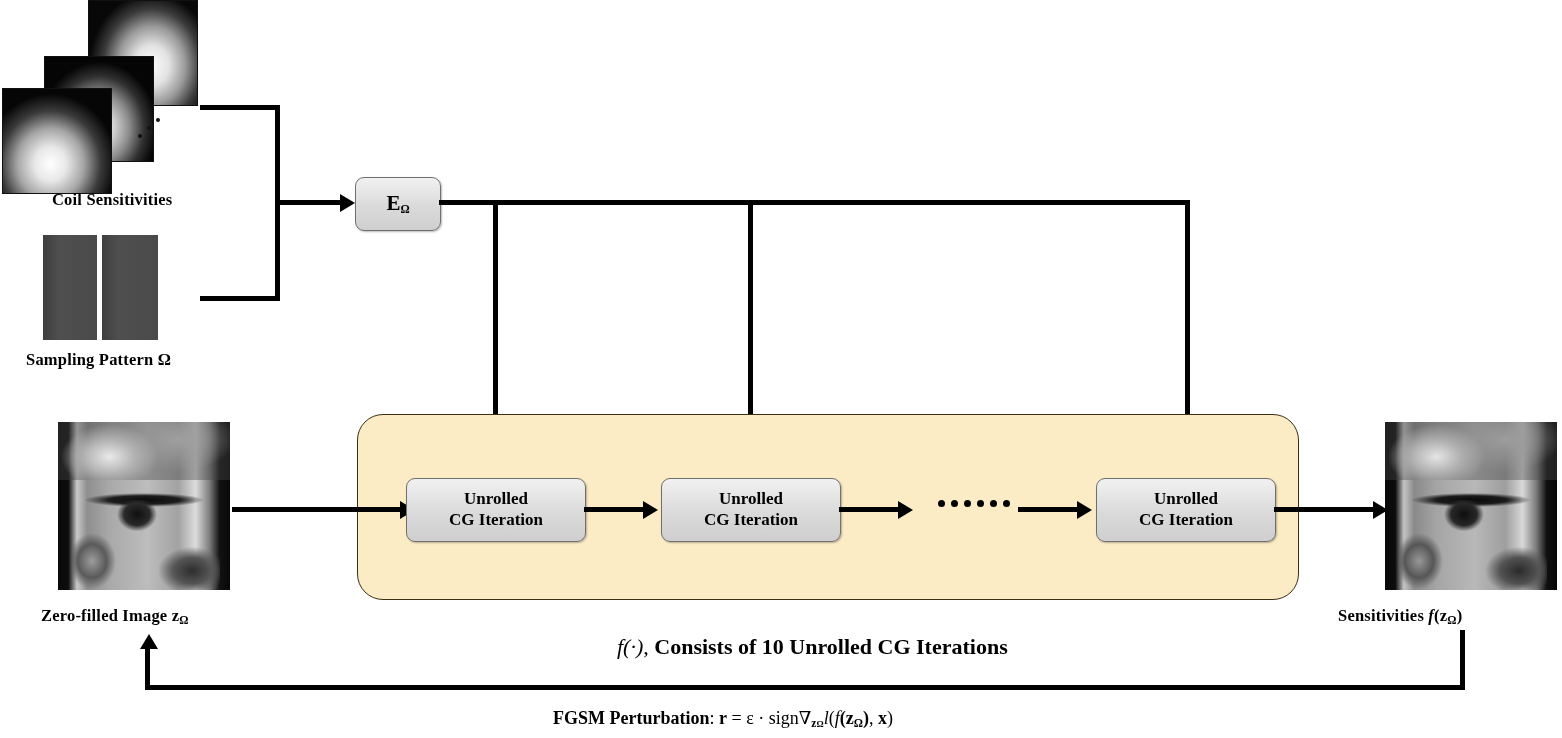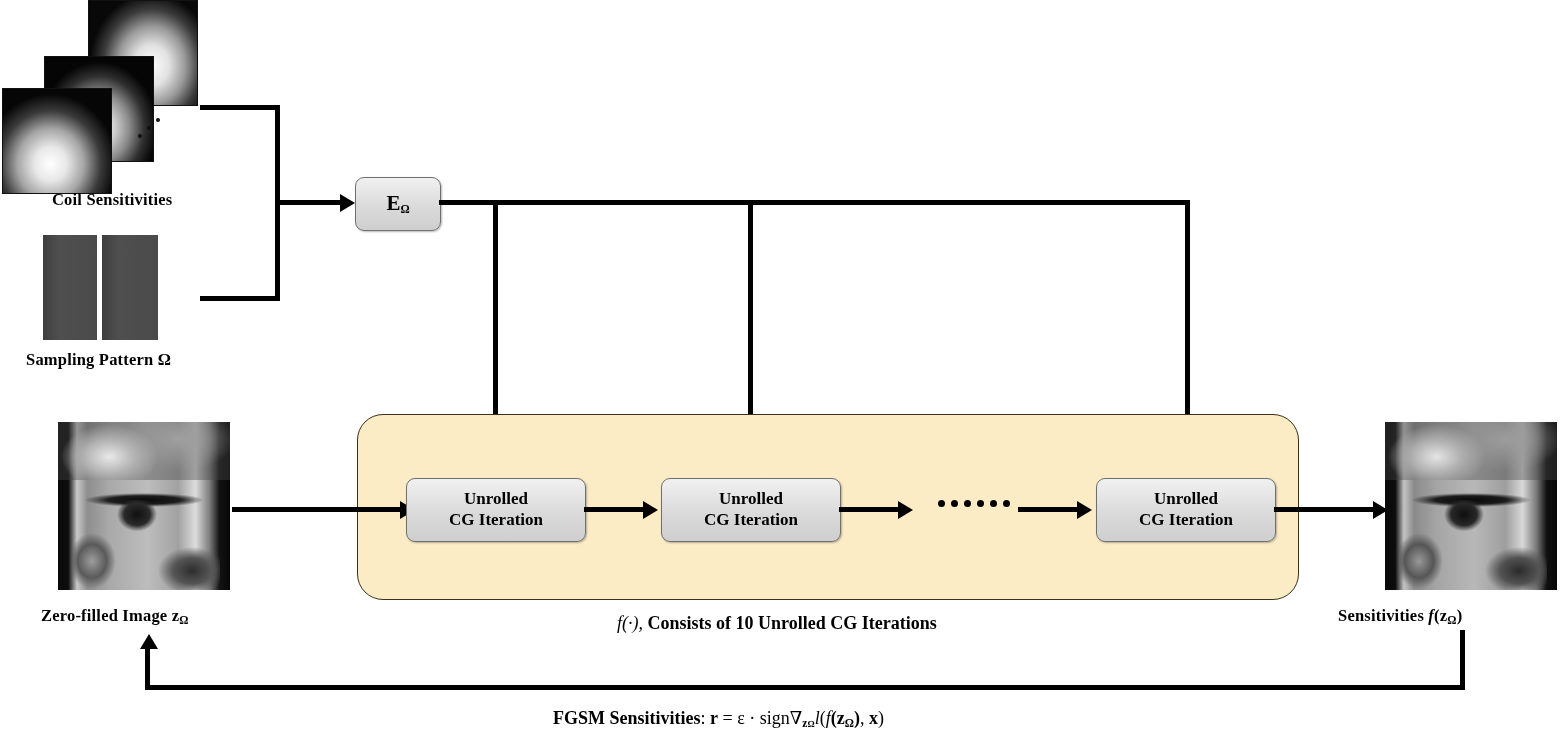--- a/index.html
+++ b/index.html
@@ -192,21 +192,21 @@
   <div class="node" style="left:1096px;top:478px;width:178px;height:62px;">
     <div>
       <span class="ln">Unrolled</span>
       <span class="ln">CG Iteration</span>
     </div>
   </div>
 
   <div class="hl" style="left:1274px;top:507px;width:104px;"></div>
   <div class="arrowR" style="left:1373px;top:500.5px;"></div>
 
-  <div class="mathcap" style="left:617px;top:613px;font-size:18px;">
+  <div class="mathcap" style="left:617px;top:634px;font-size:22px;">
     <span class="it">f(·),</span><b>&nbsp;<span>Consists of 10 Unrolled CG Iterations</span></b>
   </div>
 
   <div class="mri" style="left:1385px;top:422px;">
     <div class="layer" style="inset:0;background:
       linear-gradient(90deg,#080808 0%,#0c0c0c 6%,#c4c4c4 11%,#8a8a8a 17%,#a5a5a5 30%,#b8b8b8 52%,#9e9e9e 70%,#d8d8d8 80%,#7a7a7a 88%,#101010 94%,#060606 100%);"></div>
     <div class="layer" style="left:0;top:0;width:172px;height:58px;background:
       radial-gradient(ellipse 54px 36px at 30% 60%, #e5e5e5 0%, #b0b0b0 45%, rgba(40,40,40,.25) 90%),
       radial-gradient(ellipse 70px 40px at 70% 30%, #c4c4c4 0%, rgba(120,120,120,.2) 80%);"></div>
     <div class="layer" style="left:24px;top:70px;width:124px;height:16px;background:
@@ -221,16 +221,16 @@
   <div class="cap" style="left:1338px;top:606px;"><span>Sensitivities </span><span class="it">f</span><span>(z</span><span class="sub">Ω</span><span>)</span></div>
 
   <div>
     <div class="vl" style="left:1460px;top:630px;height:60px;"></div>
     <div class="hl" style="left:145px;top:685px;width:1320px;"></div>
     <div class="vl" style="left:145px;top:648px;height:40px;"></div>
     <div class="arrowU" style="left:140px;top:634px;"></div>
   </div>
 
   <div class="mathcap" style="left:553px;top:707px;font-size:18px;">
-    <b><span>FGSM Sensitivities</span></b><span>: </span><b><span>r</span></b><span> =  </span><span>ε</span><span> · </span><span>sign</span><span>∇</span><b class="sub"><span>z</span><span style="font-size:9px">Ω</span></b><span class="it">l</span><span>(</span><span class="it">f</span><b><span>(z</span><span class="sub">Ω</span><span>)</span></b><span>, </span><b><span>x</span></b><span>)</span>
+    <b><span>FGSM Perturbation</span></b><span>: </span><b><span>r</span></b><span> =  </span><span>ε</span><span> · </span><span>sign</span><span>∇</span><b class="sub"><span>z</span><span style="font-size:9px">Ω</span></b><span class="it">l</span><span>(</span><span class="it">f</span><b><span>(z</span><span class="sub">Ω</span><span>)</span></b><span>, </span><b><span>x</span></b><span>)</span>
   </div>
 
 </div>
 
 </body></html>

